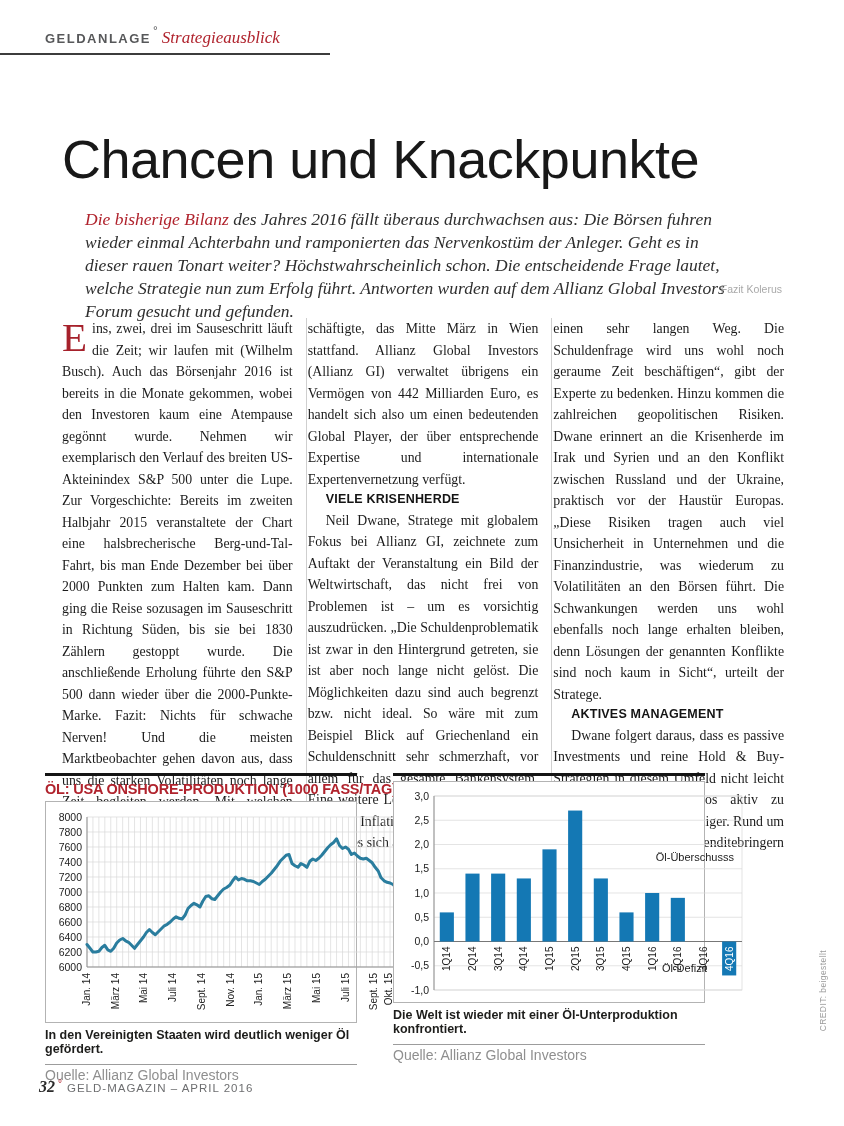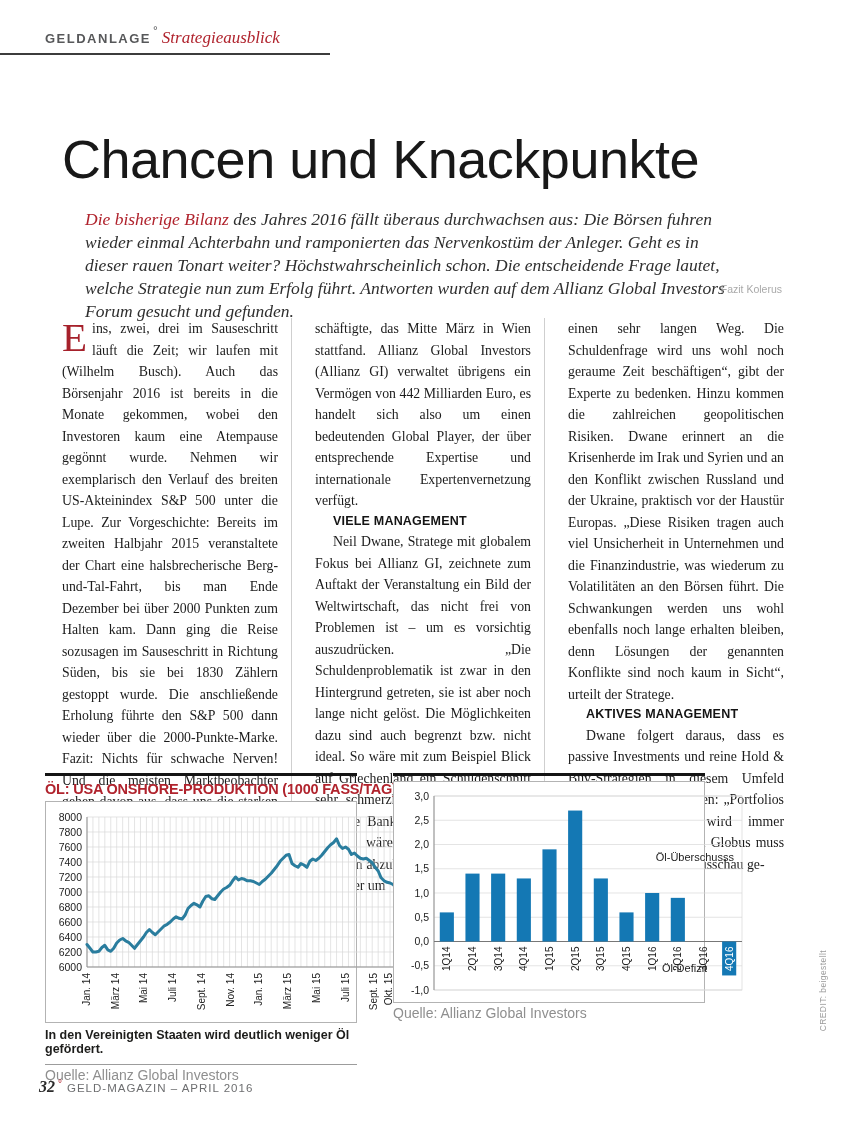--- a/index.html
+++ b/index.html
@@ -23,21 +23,21 @@
   
   .intro{position:absolute;top:208px;left:85px;width:650px;
     font-style:italic;font-size:17.5px;line-height:1.32;color:#2e2e2e;}
   .intro .lead{color:#b0232d;}
   .intro-author{position:absolute;top:283px;right:62px;
     font-family:"Liberation Sans",sans-serif;font-style:normal;
     font-size:10.5px;color:#a9a9a9;}
   
   .columns{position:absolute;top:318px;left:62px;width:722px;display:flex;}
   .col{flex:1 1 0;font-size:13.8px;line-height:1.56;text-align:justify;}
-  .col + .col{border-left:1px solid #cfcfcf;margin-left:13px;padding-left:23px;}
+  .col + .col{border-left:1px solid #cfcfcf;margin-left:13px;padding-left:1px;}
   .col p{margin:0;}
   .dropcap{float:left;color:#a6212b;font-size:41px;line-height:0.8;
     padding:3px 5px 0 0;font-family:"Liberation Serif",serif;}
   .subhead{font-family:"Liberation Sans",sans-serif;font-weight:bold;
     font-size:12.5px;color:#141414;margin:11px 0 5px 0;text-indent:18px;
     letter-spacing:0.2px;text-align:left;}
   .indent{text-indent:18px;}
   
   .charts-row{position:absolute;top:773px;left:45px;width:660px;display:flex;gap:36px;}
   .figure{flex:1 1 0;min-width:0;}
@@ -76,21 +76,21 @@
   <span class="lead">Die bisherige Bilanz</span><span> des Jahres 2016 fällt überaus durchwachsen aus: Die Börsen fuhren wieder einmal Achterbahn und ramponierten das Nervenkostüm der Anleger. Geht es in dieser rauen Tonart weiter? Höchstwahrscheinlich schon. Die entscheidende Frage lautet, welche Strategie nun zum Erfolg führt. Antworten wurden auf dem Allianz Global Investors Forum gesucht und gefunden.</span>
 </div>
 <div class="intro-author">Fazit Kolerus</div>
 
 <div class="columns">
   <div class="col">
     <p><span class="dropcap">E</span><span>ins, zwei, drei im Sauseschritt läuft die Zeit; wir laufen mit (Wilhelm Busch). Auch das Börsenjahr 2016 ist bereits in die Monate gekommen, wobei den Investoren kaum eine Atempause gegönnt wurde. Nehmen wir exemplarisch den Verlauf des breiten US-Akteinindex S&amp;P 500 unter die Lupe. Zur Vorgeschichte: Bereits im zweiten Halbjahr 2015 veranstaltete der Chart eine halsbrecherische Berg-und-Tal-Fahrt, bis man Ende Dezember bei über 2000 Punkten zum Halten kam. Dann ging die Reise sozusagen im Sauseschritt in Richtung Süden, bis sie bei 1830 Zählern gestoppt wurde. Die anschließende Erholung führte den S&amp;P 500 dann wieder über die 2000-Punkte-Marke. Fazit: Nichts für schwache Nerven! Und die meisten Marktbeobachter gehen davon aus, dass uns die starken Volatilitäten noch lange Zeit begleiten werden. Mit welchen Rezepten soll man in diesem Umfeld bestehen? Eine Frage, die die Teilnehmer des Allianz Global Investors Forum be-</span></p>
   </div>
   <div class="col">
     <p>schäftigte, das Mitte März in Wien stattfand. Allianz Global Investors (Allianz GI) verwaltet übrigens ein Vermögen von 442 Milliarden Euro, es handelt sich also um einen bedeutenden Global Player, der über entsprechende Expertise und internationale Expertenvernetzung verfügt.</p>
-    <p class="subhead">VIELE MANAGEMENT</p>
+    <p class="subhead">VIELE KRISENHERDE</p>
     <p class="indent">Neil Dwane, Stratege mit globalem Fokus bei Allianz GI, zeichnete zum Auftakt der Veranstaltung ein Bild der Weltwirtschaft, das nicht frei von Problemen ist – um es vorsichtig auszudrücken. „Die Schuldenproblematik ist zwar in den Hintergrund getreten, sie ist aber noch lange nicht gelöst. Die Möglichkeiten dazu sind auch begrenzt bzw. nicht ideal. So wäre mit zum Beispiel Blick auf Griechenland ein Schuldenschnitt sehr schmerzhaft, vor allem für das gesamte Bankensystem. Eine weitere Lösung wäre, die Schulden mittels Inflation abzubauen, hierbei handelt es sich aber um</p>
   </div>
   <div class="col">
     <p>einen sehr langen Weg. Die Schuldenfrage wird uns wohl noch geraume Zeit beschäftigen“, gibt der Experte zu bedenken. Hinzu kommen die zahlreichen geopolitischen Risiken. Dwane erinnert an die Krisenherde im Irak und Syrien und an den Konflikt zwischen Russland und der Ukraine, praktisch vor der Haustür Europas. „Diese Risiken tragen auch viel Unsicherheit in Unternehmen und die Finanzindustrie, was wiederum zu Volatilitäten an den Börsen führt. Die Schwankungen werden uns wohl ebenfalls noch lange erhalten bleiben, denn Lösungen der genannten Konflikte sind noch kaum in Sicht“, urteilt der Stratege.</p>
     <p class="subhead">AKTIVES MANAGEMENT</p>
     <p class="indent">Dwane folgert daraus, dass es passive Investments und reine Hold &amp; Buy-Strategien in diesem Umfeld nicht leicht haben werden: „Portfolios aktiv zu managen wird immer wichtiger. Rund um den Globus muss nach Renditebringern Ausschau ge-</p>
   </div>
 </div>
 
 <div class="charts-row">
@@ -239,20 +239,21 @@
           <text x="210.33333333333334" y="164.5" font-family="Liberation Sans, sans-serif" font-size="10" fill="#222" text-anchor="end" transform="rotate(-90 210.33333333333334 164.5)">3Q15</text>
           <text x="236.00000000000003" y="164.5" font-family="Liberation Sans, sans-serif" font-size="10" fill="#222" text-anchor="end" transform="rotate(-90 236.00000000000003 164.5)">4Q15</text>
           <text x="261.6666666666667" y="164.5" font-family="Liberation Sans, sans-serif" font-size="10" fill="#222" text-anchor="end" transform="rotate(-90 261.6666666666667 164.5)">1Q16</text>
           <text x="287.3333333333333" y="164.5" font-family="Liberation Sans, sans-serif" font-size="10" fill="#222" text-anchor="end" transform="rotate(-90 287.3333333333333 164.5)">2Q16</text>
           <text x="313" y="164.5" font-family="Liberation Sans, sans-serif" font-size="10" fill="#222" text-anchor="end" transform="rotate(-90 313 164.5)">3Q16</text>
           <text x="338.6666666666667" y="164.5" font-family="Liberation Sans, sans-serif" font-size="10" fill="#ffffff" text-anchor="end" transform="rotate(-90 338.6666666666667 164.5)">4Q16</text>
           <text x="261.76" y="79.47500000000001" font-family="Liberation Sans, sans-serif" font-size="11" fill="#222">Öl-Überschusss</text>
           <text x="267.91999999999996" y="189.57" font-family="Liberation Sans, sans-serif" font-size="11" fill="#222">Öl-Defizit</text>
         </svg>
     </div>
+    <div class="chart-caption">Die Welt ist wieder mit einer Öl-Unterproduktion konfrontiert.</div>
     <div class="chart-source">Quelle: Allianz Global Investors</div>
   </div>
 </div>
 
 <div class="credit">CREDIT: beigestellt</div>
 
 <div class="pagefooter">
   <span class="page-num">32</span><span class="footer-degree">°</span><span class="footer-mag">GELD-MAGAZIN – APRIL 2016</span>
 </div>
 

